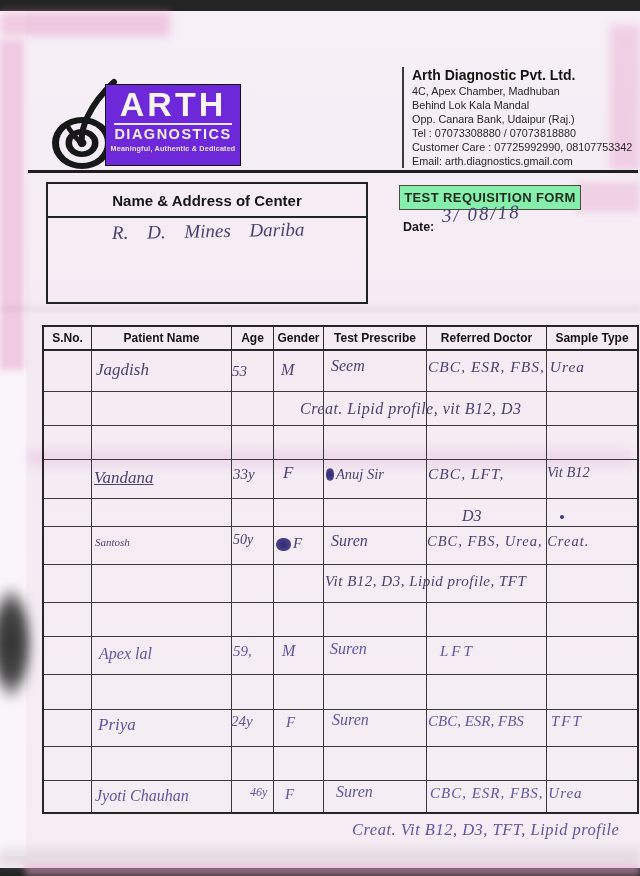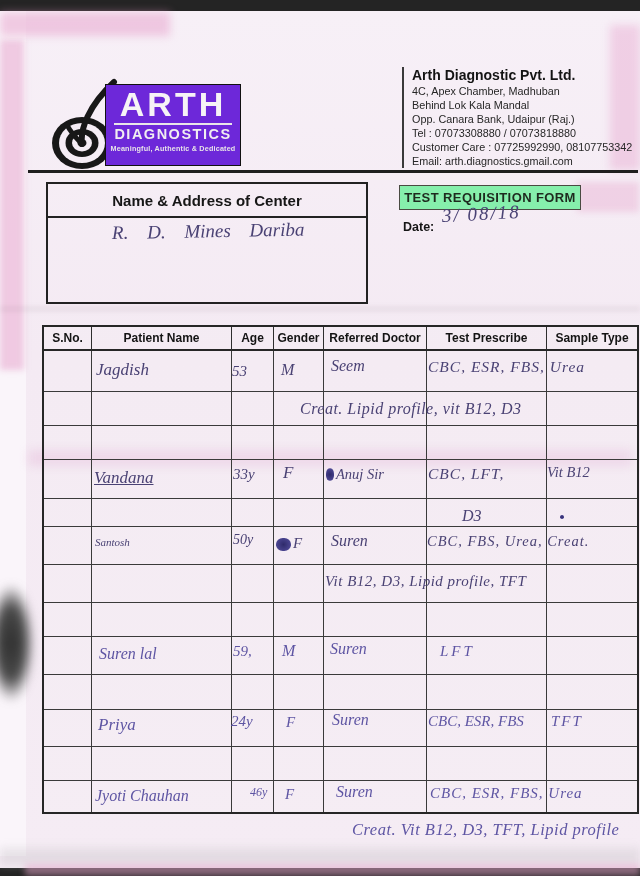--- a/index.html
+++ b/index.html
@@ -118,22 +118,22 @@
   <div class="badge">TEST REQUISITION FORM</div>
   <div class="date-label">Date:</div>
   <span class="hw" style="left:442px;top:205px;font-size:19px;letter-spacing:2px;transform:rotate(-3deg);">3/ 08/18</span>
 
   <div class="rtable">
     <div class="thead">
       <div class="th">S.No.</div>
       <div class="th">Patient Name</div>
       <div class="th">Age</div>
       <div class="th">Gender</div>
+      <div class="th">Test Prescribe</div>
       <div class="th">Referred Doctor</div>
-      <div class="th">Test Prescribe</div>
       <div class="th">Sample Type</div>
     </div>
     <div class="tgrid">
         <div class="cell"></div>
         <div class="cell"></div>
         <div class="cell"></div>
         <div class="cell"></div>
         <div class="cell"></div>
         <div class="cell"></div>
         <div class="cell"></div>
@@ -242,21 +242,21 @@
   <div class="scribble" style="left:560px;top:515px;width:4px;height:4px;"></div>
 
   <span class="hw" style="left:95px;top:536px;font-size:11px;">Santosh</span>
   <span class="hw" style="left:233px;top:532px;font-size:14px;">50y</span>
   <div class="scribble" style="left:276px;top:538px;width:15px;height:13px;"></div>
   <span class="hw" style="left:293px;top:535px;font-size:15px;">F</span>
   <span class="hw" style="left:331px;top:532px;font-size:16px;">Suren</span>
   <span class="hw" style="left:427px;top:533px;font-size:14.5px;letter-spacing:1px;">CBC, FBS, Urea, Creat.</span>
   <span class="hw" style="left:325px;top:573px;font-size:15px;letter-spacing:.5px;">Vit B12, D3,  Lipid profile, TFT</span>
 
-  <span class="hw ink2" style="left:99px;top:645px;font-size:16px;">Suren lal</span>
+  <span class="hw ink2" style="left:99px;top:645px;font-size:16px;">Apex lal</span>
   <span class="hw ink2" style="left:233px;top:643px;font-size:15px;">59,</span>
   <span class="hw ink2" style="left:282px;top:642px;font-size:16px;">M</span>
   <span class="hw ink2" style="left:330px;top:640px;font-size:16px;">Suren</span>
   <span class="hw ink2" style="left:440px;top:643px;font-size:15px;letter-spacing:3px;">LFT</span>
 
   <span class="hw ink2" style="left:98px;top:715px;font-size:17px;">Priya</span>
   <span class="hw ink2" style="left:231px;top:713px;font-size:15px;">24y</span>
   <span class="hw ink2" style="left:286px;top:714px;font-size:15px;">F</span>
   <span class="hw ink2" style="left:332px;top:711px;font-size:16px;">Suren</span>
   <span class="hw ink2" style="left:428px;top:713px;font-size:15px;">CBC, ESR, FBS</span>

